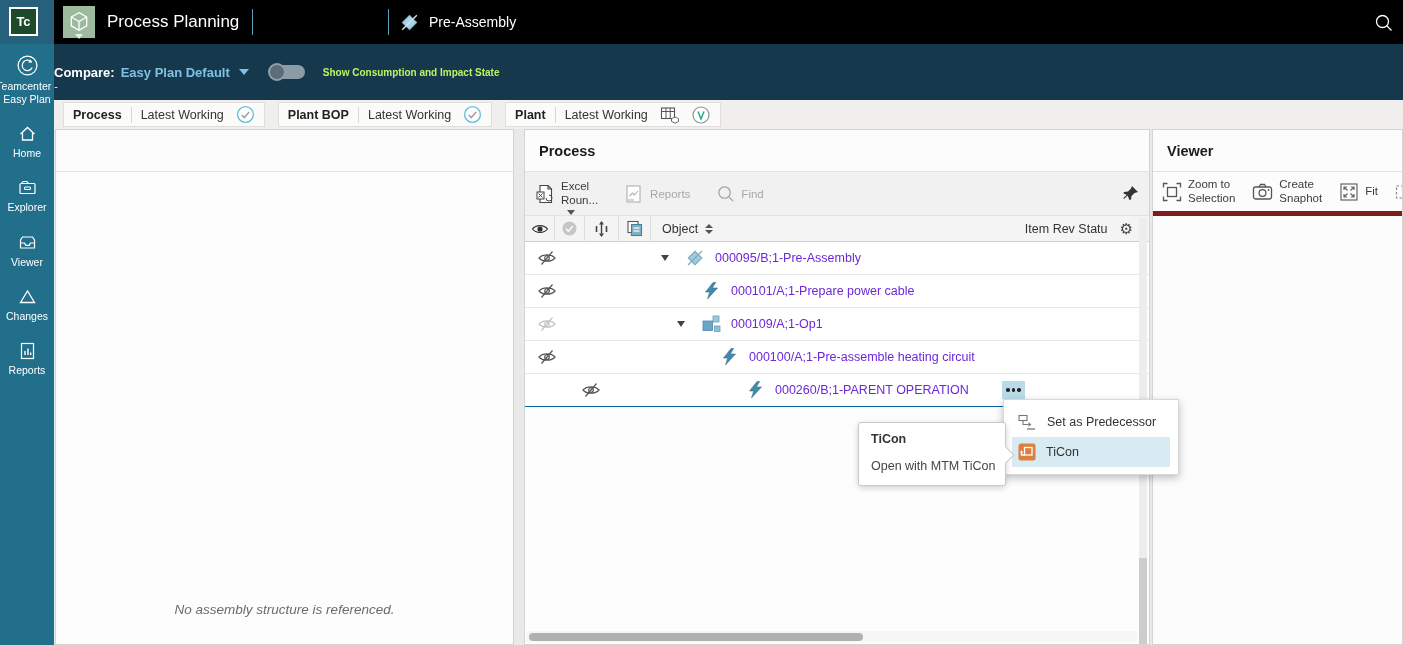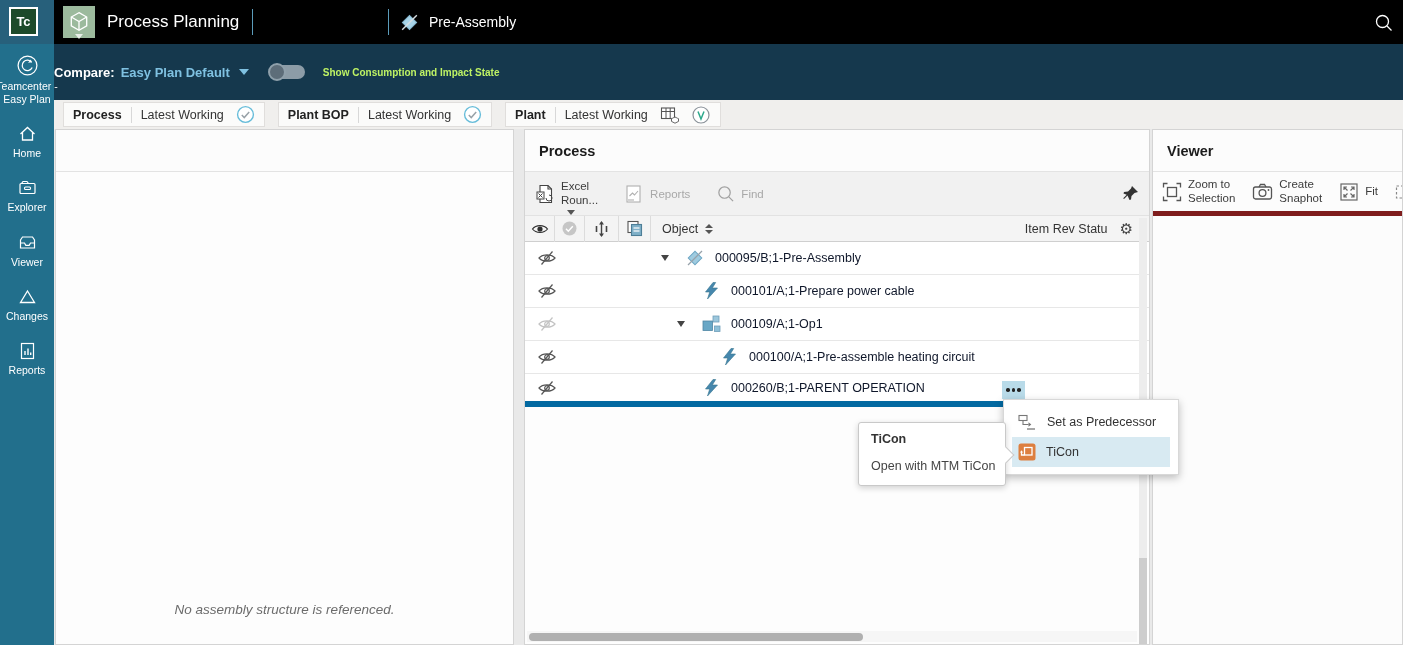--- a/index.html
+++ b/index.html
@@ -71,30 +71,30 @@
   .hdr-cell { height:26px; display:flex; align-items:center; justify-content:center; border-right:1px solid #dcdcdc; }
   .hdr-obj { display:flex; align-items:center; gap:7px; padding-left:11px; }
   .sorter { display:flex; flex-direction:column; gap:2px; }
   .sorter i { display:block; width:0; height:0; border-left:4px solid transparent; border-right:4px solid transparent; }
   .sorter .up { border-bottom:4px solid #555; }
   .sorter .dn { border-top:4px solid #555; }
   .hdr-right { margin-left:auto; display:flex; align-items:center; gap:12px; padding-right:16px; white-space:nowrap; }
   .gear { font-size:15px; color:#444; }
 
   .rows { position:relative; }
-  .trow { position:relative; height:33px; display:flex; align-items:center; border-bottom:1px solid #e7e7e7; background:#fff; font-size:12.5px; color:#0f172a; }
+  .trow { position:relative; height:33px; display:flex; align-items:center; border-bottom:1px solid #e7e7e7; background:#fff; font-size:12.5px; color:#6d28d9; }
   .trow .eye { width:28px; margin-left:8px; display:flex; justify-content:center; }
   .trow.dim .eye svg * { stroke:#c3c3c3; }
   .indent { height:1px; }
   .i1 .indent { width:100px; } .i2 .indent { width:132px; } .i3 .indent { width:116px; } .i4 .indent { width:150px; } .i5 .indent { width:132px; }
   .exp-caret { width:16px; display:flex; justify-content:flex-start; }
   .exp-caret i { width:0; height:0; border-left:4.5px solid transparent; border-right:4.5px solid transparent; border-top:6px solid #444; }
   .obj-ico { width:24px; margin:0 6px 0 6px; display:flex; justify-content:center; }
   .trow .lbl { margin-left:2px; white-space:nowrap; }
-  .trow.selected { border-bottom:6px solid #0369a1; }
+  .trow.selected { border-bottom:1px solid #0369a1;padding-left:44px; }
   .more-btn { position:absolute; left:477px; top:7px; width:23px; height:18px; background:#b9dbe9; display:flex; align-items:center; justify-content:center; gap:2px; }
   .more-btn b { width:3.5px; height:3.5px; border-radius:50%; background:#222; }
 
   .vscroll { position:absolute; right:2px; top:88px; bottom:14px; width:8px; background:#ededed; }
   .vscroll .thumb { position:absolute; left:0; width:8px; top:340px; height:155px; background:#cdcdcd; }
   .hscroll { position:absolute; left:2px; right:12px; bottom:2px; height:11px; background:#f6f6f6; }
   .hscroll .thumb { position:absolute; left:2px; top:1.5px; width:334px; height:8px; border-radius:4px; background:#b0b0b0; }
 
   .viewer-panel { left:1152px; top:129px; width:251px; height:516px; background:#fcfcfc; }
   .v-toolbar { height:44px; border-bottom:5px solid #7f1d1d; display:flex; align-items:center; padding-left:9px; white-space:nowrap; }

